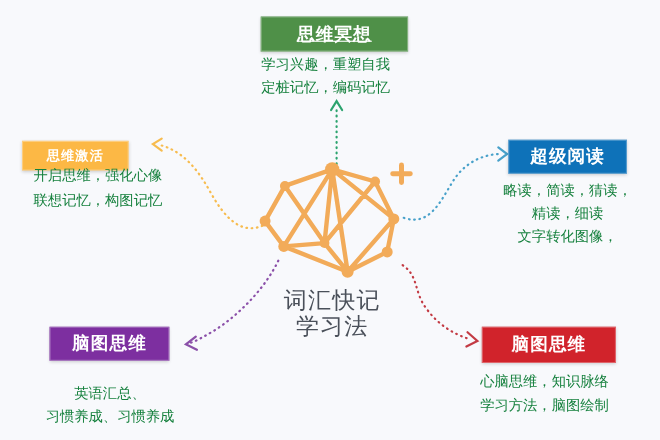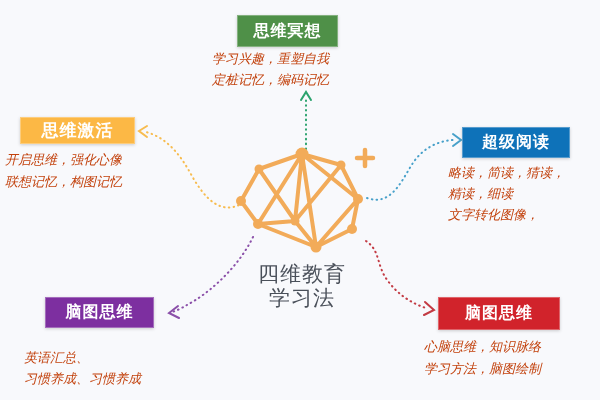--- a/index.html
+++ b/index.html
@@ -19,31 +19,31 @@
     position: absolute;
     display: flex;
     align-items: center;
     justify-content: center;
     color: #ffffff;
     font-weight: bold;
     font-size: 16px;
     letter-spacing: 1px;
     box-shadow: inset 0 0 0 1px rgba(255,255,255,0.3), 0 1px 3px rgba(0,0,0,0.18);
   }
-  .tag-top    { left: 237px; top: 15px;  width: 101px; height: 32px; }
-  .tag-left   { left: 20px;  top: 117px; width: 115px; height: 27px; font-size: 17px; }
+  .tag-top    { left: 237px; top: 15px;  width: 134px; height: 32px; text-decoration: underline; }
+  .tag-left   { left: 20px;  top: 128px; width: 97px; height: 27px; font-size: 12px; }
   .tag-right  { left: 462px; top: 127px; width: 108px; height: 31px; text-align: right; }
   .tag-bl     { left: 45px;  top: 297px; width: 109px; height: 31px; }
   .tag-br     { left: 438px; top: 297px; width: 122px; height: 33px; }
   .desc {
     position: absolute;
-    color: #c2410c;
+    color: #15803d;
     font-size: 13px;
     line-height: 21px;
-    font-style: italic;
+    text-align: center;
   }
   .desc-top   { left: 212px; top: 48px;  width: 168px; }
   .desc-left  { left: 5px;   top: 149px; width: 168px; line-height: 22px; }
   .desc-right { left: 448px; top: 162px; width: 136px; }
   .desc-bl    { left: 24px;  top: 347px; width: 152px; }
   .desc-br    { left: 424px; top: 336px; width: 142px; line-height: 22px; }
   .title {
     position: absolute;
     left: 232px; top: 262px; width: 140px;
     text-align: center;
@@ -100,21 +100,21 @@
       <circle cx="69" cy="78" r="4.5"></circle>
       <circle cx="90" cy="104" r="5.5"></circle>
       <circle cx="126" cy="86" r="5"></circle>
       <circle cx="132" cy="56" r="5"></circle>
       <circle cx="115" cy="22" r="4.5"></circle>
     </g>
     <path d="M139 7 L139 23 M131 15 L147 15" fill="none" stroke-width="4.5" stroke-linecap="round" stroke="#f2ab59"></path>
   </svg>
 
   <div class="title" style="color: rgb(74, 80, 90);">
-    <div>四维教育</div>
+    <div>词汇快记</div>
     <div>学习法</div>
   </div>
 
   <div class="tag tag-top" style="background: rgb(79, 144, 72);">思维冥想</div>
   <div class="desc desc-top">
     <div>学习兴趣，重塑自我</div>
     <div>定桩记忆，编码记忆</div>
   </div>
 
   <div class="tag tag-left" style="background: rgb(252, 184, 69);">思维激活</div>

